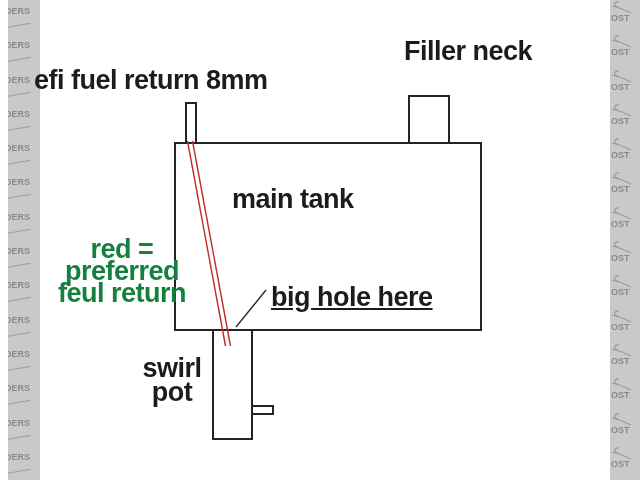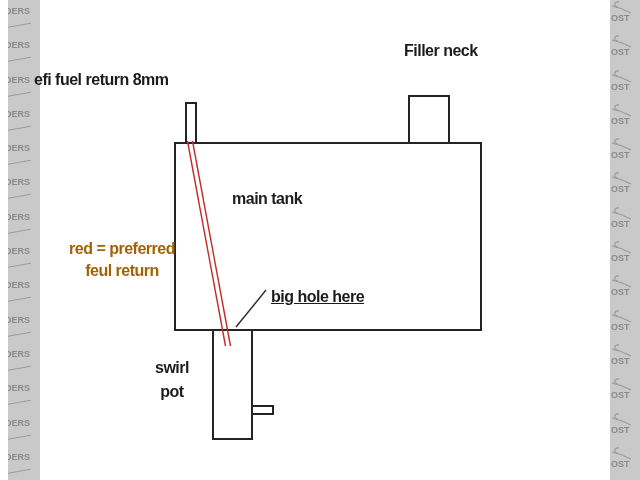--- a/index.html
+++ b/index.html
@@ -41,27 +41,27 @@
   .wm-unit.right svg{position:absolute;top:1px;left:0;}
   
   svg.drawing{position:absolute;left:0;top:0;z-index:2;}
   svg.drawing rect{fill:#ffffff;stroke:#242424;stroke-width:2;}
   svg.drawing line.red{stroke:#c42a28;stroke-width:1.4;}
   svg.drawing line.thin{stroke:#2a2a2a;stroke-width:1.4;}
   
   .lbl{
     position:absolute;z-index:3;
     font-weight:700;
-    font-size:16px;
+    font-size:27px;
     line-height:22px;
     letter-spacing:-0.5px;
     color:#1c1c1c;
     white-space:nowrap;
   }
-  .lbl.red{color:#a16207;}
+  .lbl.red{color:#15803d;}
   .lbl.center{text-align:center;white-space:normal;}
   .lbl .ln{display:block;}
 </style>
 </head>
 <body>
 
 <div class="stage">
 
   <div class="wm-strip left" id="wm-left">
       <div class="wm-unit left">

